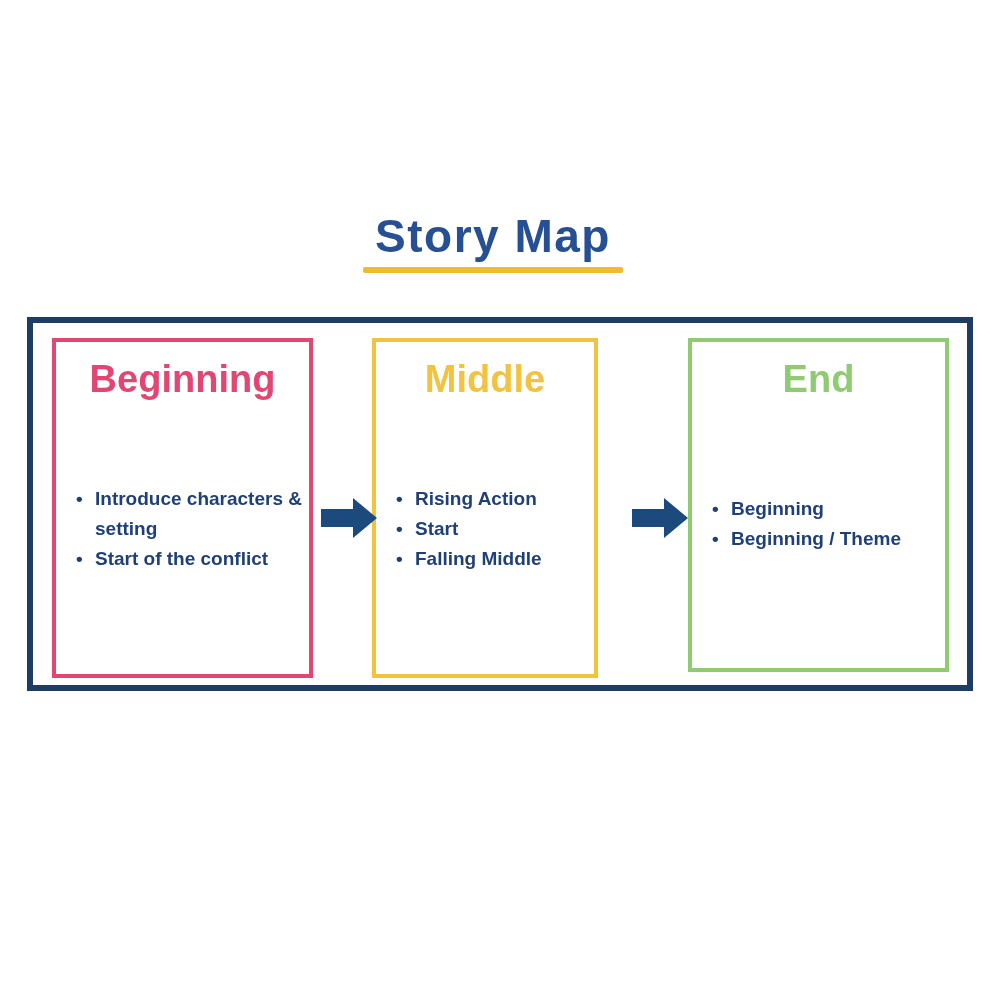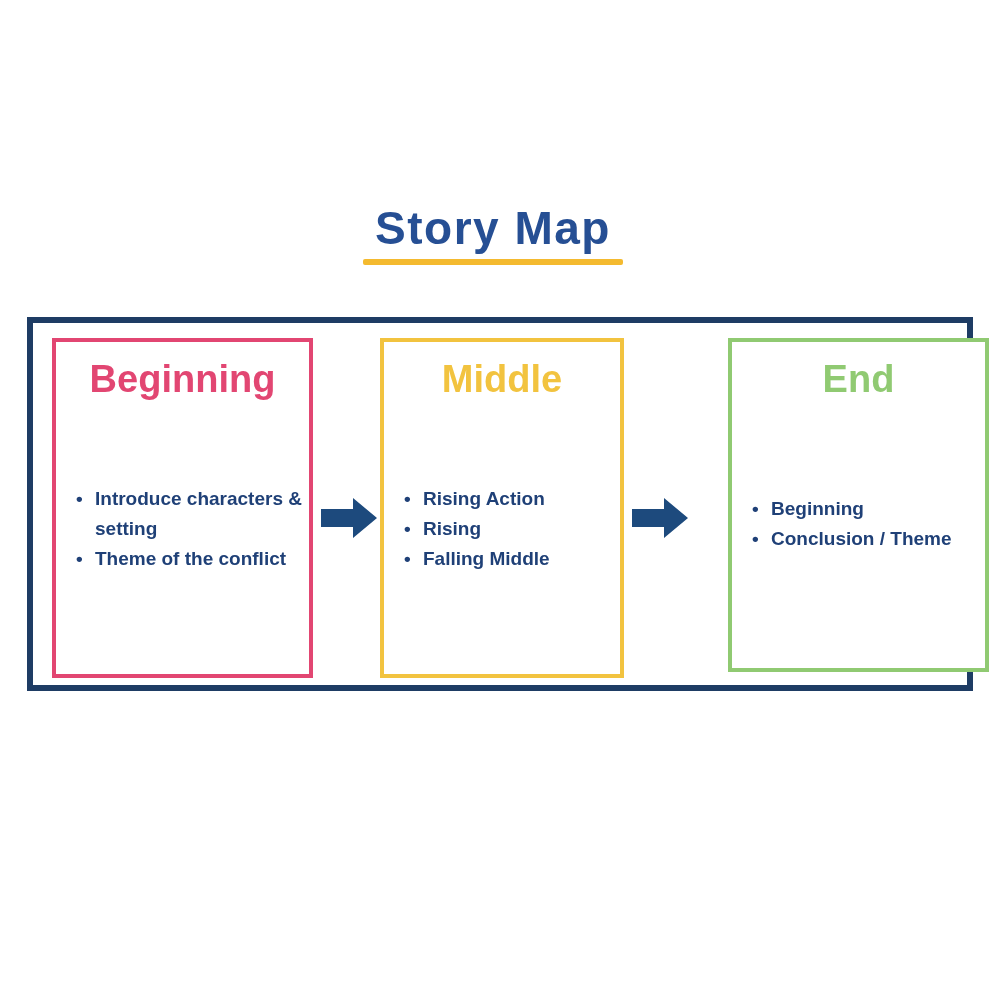--- a/index.html
+++ b/index.html
@@ -12,21 +12,21 @@
     position: relative;
     width: 1000px;
     height: 1000px;
     background: #ffffff;
     overflow: hidden;
   }
   
   .title-wrap {
     position: absolute;
     left: 343px;
-    top: 200px;
+    top: 208px;
     width: 300px;
     text-align: center;
   }
   .page-title {
     margin: 0;
     font-size: 46px;
     font-weight: bold;
     letter-spacing: 1.5px;
     line-height: 56px;
     white-space: nowrap;
@@ -53,22 +53,22 @@
   .story-box {
     position: absolute;
     top: 338px;
     height: 340px;
     border-style: solid;
     border-width: 4px;
     box-sizing: border-box;
     background: #ffffff;
   }
   .box-beginning { left: 52px;  width: 261px; }
-  .box-middle    { left: 380px; width: 244px; }
-  .box-end       { left: 728px; width: 261px; height: 334px; }
+  .box-middle    { left: 372px; width: 226px; }
+  .box-end       { left: 688px; width: 261px; height: 334px; }
   .box-heading {
     margin: 0;
     padding-top: 16px;
     text-align: center;
     font-size: 38px;
     font-weight: bold;
     line-height: 42px;
   }
   .bullets {
     position: absolute;
@@ -115,51 +115,51 @@
   <div id="boxes-layer">
       <div class="story-box box-beginning" style="border-color: rgb(226, 70, 114);">
     <h2 class="box-heading" style="color: rgb(226, 70, 114);">Beginning</h2>
     <div class="bullets">
           <div class="bullet-line" style="color: rgb(31, 64, 119);">
             <span class="bullet-dot">•</span>
             <span class="bullet-text">Introduce characters &amp; setting</span>
           </div>
           <div class="bullet-line" style="color: rgb(31, 64, 119);">
             <span class="bullet-dot">•</span>
-            <span class="bullet-text">Theme of the conflict</span>
+            <span class="bullet-text">Start of the conflict</span>
           </div>
         </div>
   </div>
       <div class="story-box box-middle" style="border-color: rgb(242, 195, 63);">
     <h2 class="box-heading" style="color: rgb(242, 195, 63);">Middle</h2>
     <div class="bullets">
           <div class="bullet-line" style="color: rgb(31, 64, 119);">
             <span class="bullet-dot">•</span>
             <span class="bullet-text">Rising Action</span>
           </div>
           <div class="bullet-line" style="color: rgb(31, 64, 119);">
             <span class="bullet-dot">•</span>
-            <span class="bullet-text">Rising</span>
+            <span class="bullet-text">Start</span>
           </div>
           <div class="bullet-line" style="color: rgb(31, 64, 119);">
             <span class="bullet-dot">•</span>
             <span class="bullet-text">Falling Middle</span>
           </div>
         </div>
   </div>
       <div class="story-box box-end" style="border-color: rgb(144, 202, 114);">
     <h2 class="box-heading" style="color: rgb(144, 202, 114);">End</h2>
     <div class="bullets">
           <div class="bullet-line" style="color: rgb(31, 64, 119);">
             <span class="bullet-dot">•</span>
             <span class="bullet-text">Beginning</span>
           </div>
           <div class="bullet-line" style="color: rgb(31, 64, 119);">
             <span class="bullet-dot">•</span>
-            <span class="bullet-text">Conclusion / Theme</span>
+            <span class="bullet-text">Beginning / Theme</span>
           </div>
         </div>
   </div>
     </div>
 
   <svg class="arrow-icon arrow-1" viewBox="0 0 56 40" aria-hidden="true">
     <polygon class="arrow-shape" points="0,11 32,11 32,0 56,20 32,40 32,29 0,29" fill="#1d4a7d"></polygon>
   </svg>
   <svg class="arrow-icon arrow-2" viewBox="0 0 56 40" aria-hidden="true">
     <polygon class="arrow-shape" points="0,11 32,11 32,0 56,20 32,40 32,29 0,29" fill="#1d4a7d"></polygon>

